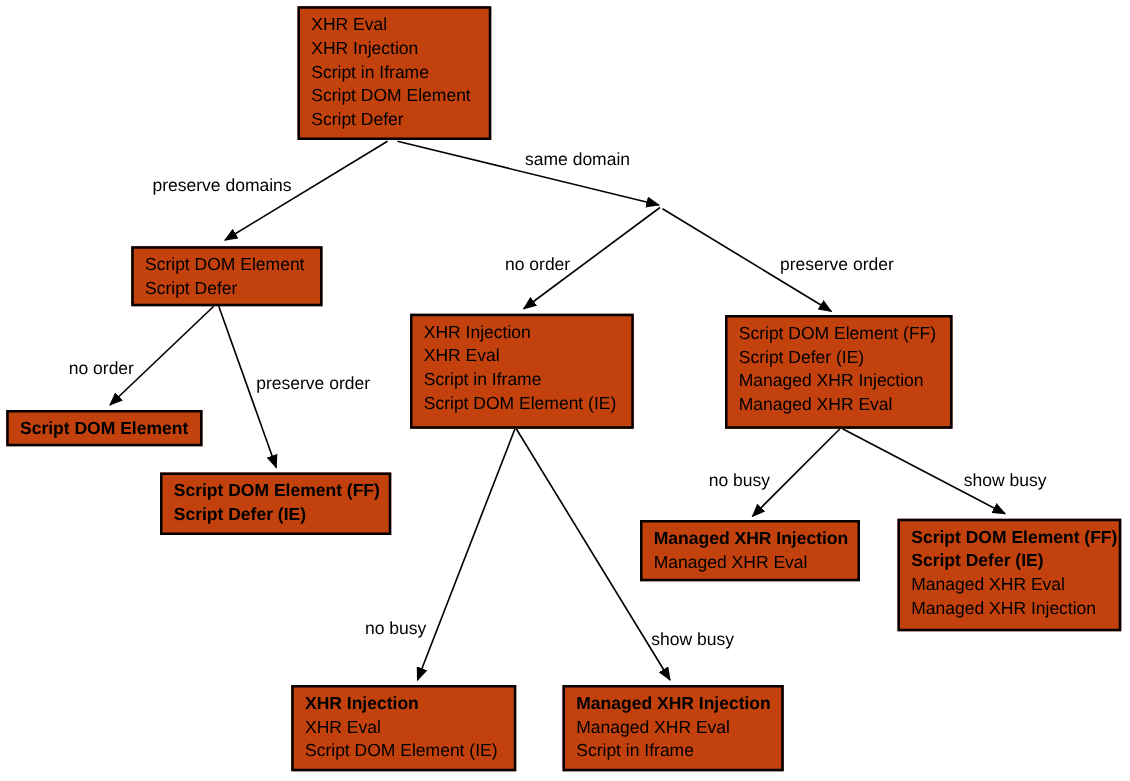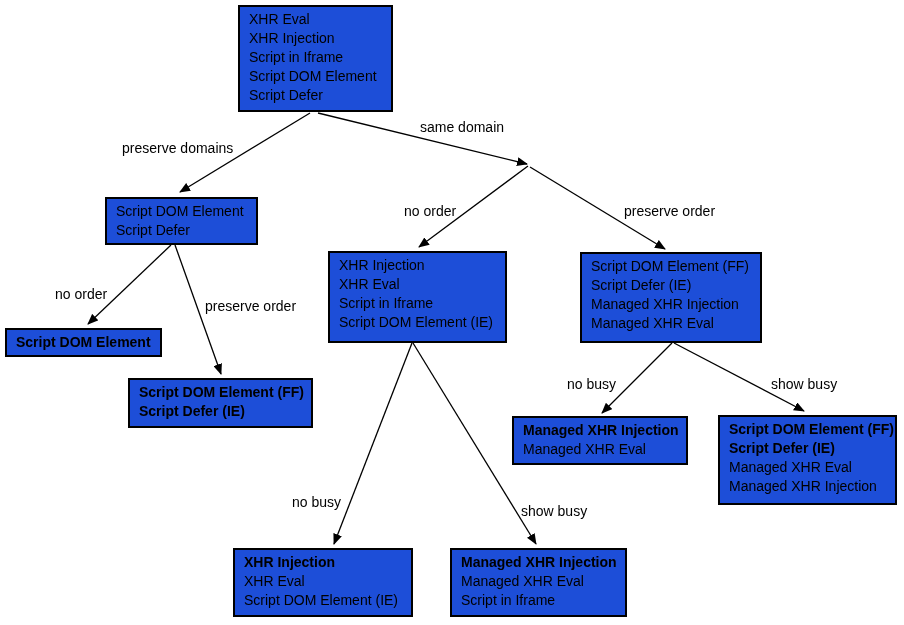--- a/index.html
+++ b/index.html
@@ -22,21 +22,21 @@
     left: 0;
     top: 0;
     width: 904px;
     height: 625px;
     pointer-events: none;
   }
   .node {
     position: absolute;
     box-sizing: border-box;
     border: 2px solid #000000;
-    background: #1d4ed8;
+    background: #c2410c;
     padding: 3px 22px 3px 9px;
     line-height: 19px;
     white-space: nowrap;
   }
   .node .line { height: 19px; }
   .b { font-weight: bold; }
   .edge-label {
     position: absolute;
     line-height: 16px;
     white-space: nowrap;

